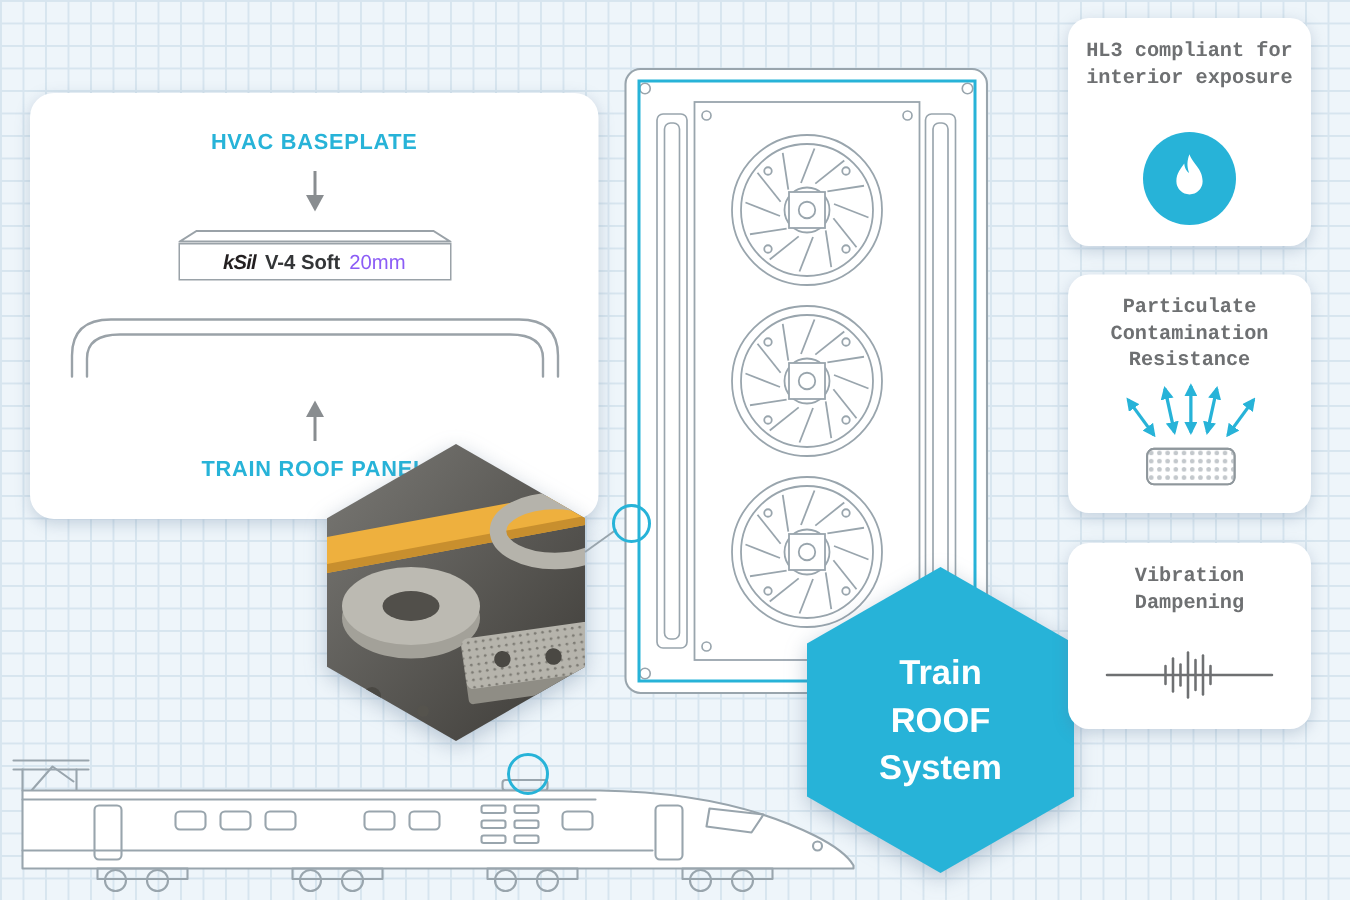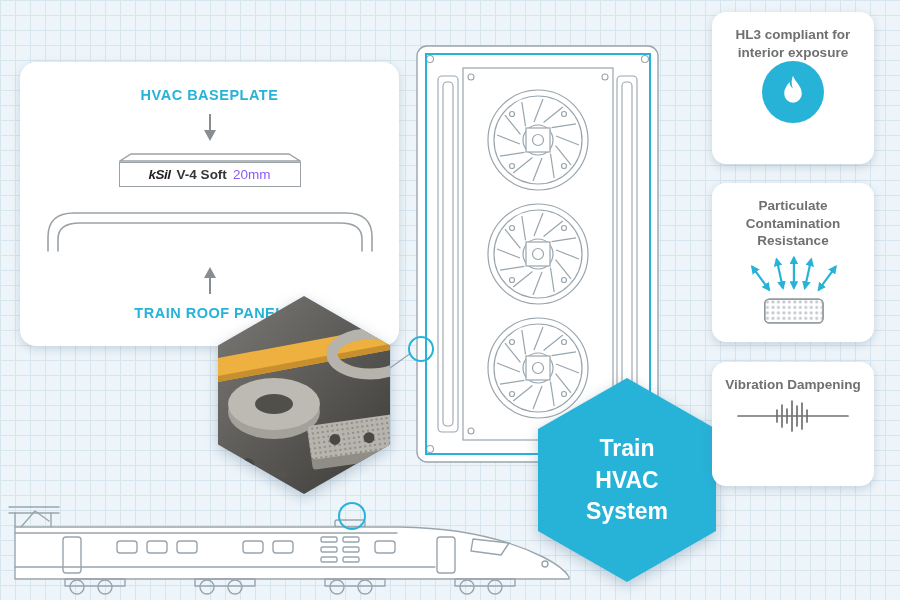--- a/index.html
+++ b/index.html
@@ -35,21 +35,21 @@
     padding:4px 15px; font-size:13.5px;
   }
   .brand { font-weight:bold; font-style:italic; color:#231f20; letter-spacing:-.5px; }
   .product { font-weight:bold; color:#333537; }
   .thickness { color:#8b5cf6; }
 
   
   .feature-card {
     left:712px; width:162px;
     display:flex; flex-direction:column; align-items:center;
-    justify-content:flex-start; padding:14px 10px; border-radius:14px;
+    justify-content:space-between; padding:14px 10px; border-radius:14px;font-family:Liberation Mono, monospace;
   }
   .fc-1 { top:12px;  height:152px; }
   .fc-2 { top:183px; height:159px; }
   .fc-3 { top:362px; height:124px; }
   .fc-title { color:#6e7072; font-weight:bold; font-size:13.5px; text-align:center; line-height:1.3; width:140px; }
   .flame-badge {
     width:62px; height:62px; border-radius:50%; background:#27b3d8;
     display:flex; align-items:center; justify-content:center;
   }
 
@@ -241,21 +241,21 @@
 
   <svg class="overlay-svg" width="900" height="600" viewBox="0 0 900 600">
     <line x1="390" y1="368" x2="411" y2="353" stroke="#99a5ad" stroke-width="1.3"></line>
     <circle cx="421" cy="349" r="12" fill="none" stroke="#27b3d8" stroke-width="2"></circle>
     <circle cx="352" cy="516" r="13" fill="none" stroke="#27b3d8" stroke-width="2"></circle>
   </svg>
 
   <div class="hex-wrap cyan-hex-wrap">
     <div class="hex cyan-hex">
       <span>Train</span>
-      <span>HVAC</span>
+      <span>ROOF</span>
       <span>System</span>
     </div>
   </div>
 
   <div class="card feature-card fc-1">
     <div class="fc-title">HL3 compliant for interior exposure</div>
     <div class="flame-badge">
       <svg width="30" height="36" viewBox="0 0 24 28">
         <path d="M12 1 C13.5 6 19 8.5 19 15.5 A7 7 0 0 1 5 15.5 C5 11 7.6 8.4 9.2 6 C9.4 9 11 10.6 11.8 11 C10.4 7 10.8 4 12 1 Z" fill="#ffffff"></path>
       </svg>

